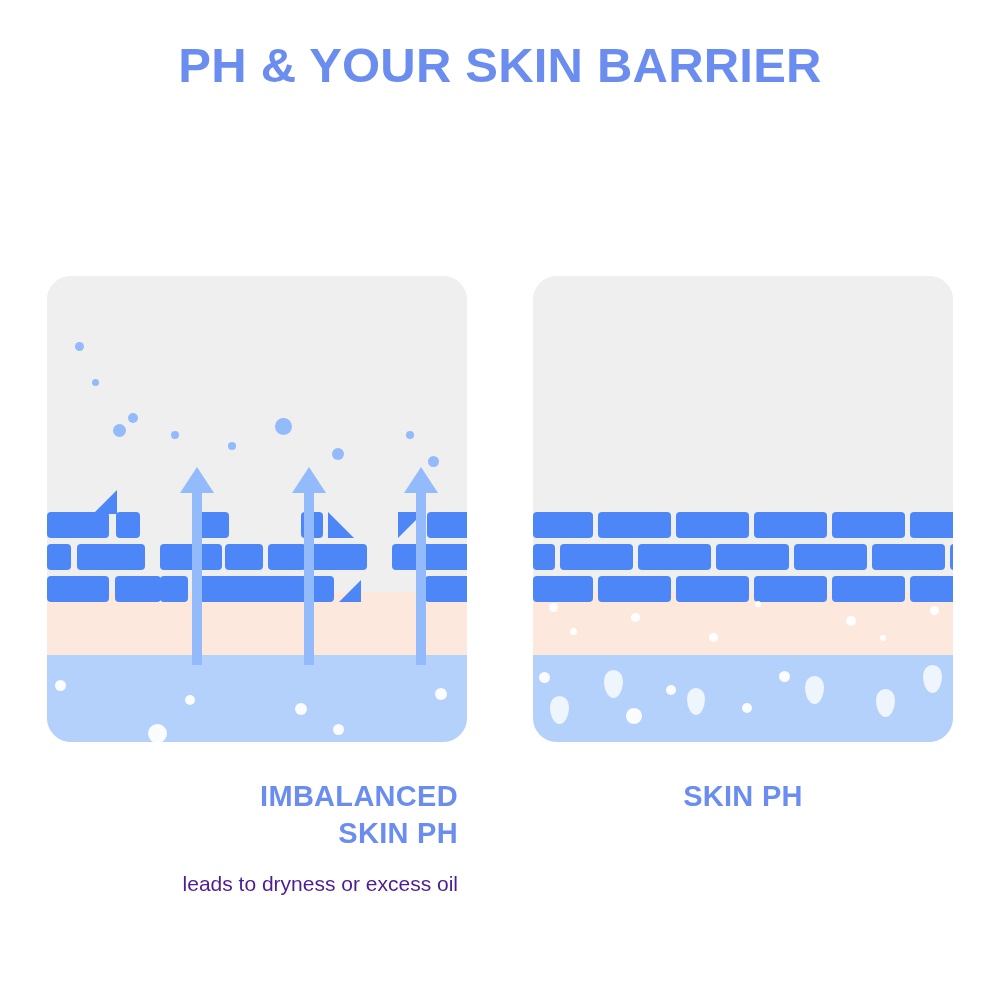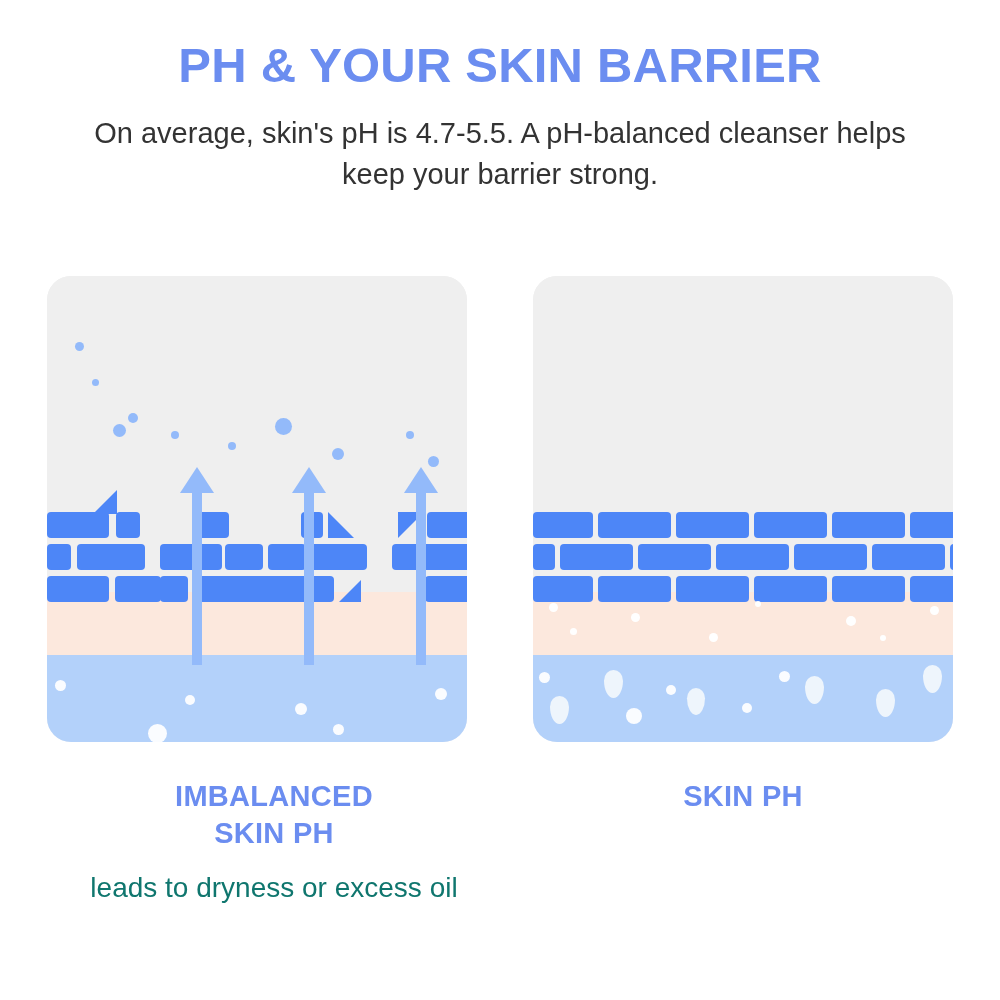--- a/index.html
+++ b/index.html
@@ -120,45 +120,44 @@
     transform: rotate(180deg);
   }
 
   
   .caption-block {
     position: absolute;
     top: 778px;
     width: 420px;
     text-align: center;
   }
-  .caption-block.left  { left: 64px; }
+  .caption-block.left  { left: 38px; text-align: right; }
   .caption-block.right { left: 533px; }
 
   .caption-title {
     font-size: 29px;
     font-weight: 700;
     color: #6b8df0;
     line-height: 1.28;
     letter-spacing: 0.3px;
   }
   .caption-sub {
     margin-top: 18px;
-    font-size: 28px;
+    font-size: 21px;
     font-weight: 400;
-    color: #0f766e;
+    color: #4c1d95;
     line-height: 1.3;
   }
 </style>
 </head>
 <body>
 
 <div id="root">
 
   <div class="title">PH &amp; YOUR SKIN BARRIER</div>
-  <div class="subtitle">On average, skin's pH is 4.7-5.5. A pH-balanced cleanser helps keep your barrier strong.</div>
 
   <div class="panel left">
     <div class="layer layer-epidermis"></div>
     <div class="layer layer-dermis"></div>
     <div class="layer layer-hypo"></div>
 
     <div class="dot dot-escape" style="left:28px;  top:66px;  width:9px;  height:9px;"></div>
     <div class="dot dot-escape" style="left:81px;  top:137px; width:10px; height:10px;"></div>
     <div class="dot dot-escape" style="left:66px;  top:148px; width:13px; height:13px;"></div>
     <div class="dot dot-escape" style="left:124px; top:155px; width:8px;  height:8px;"></div>

